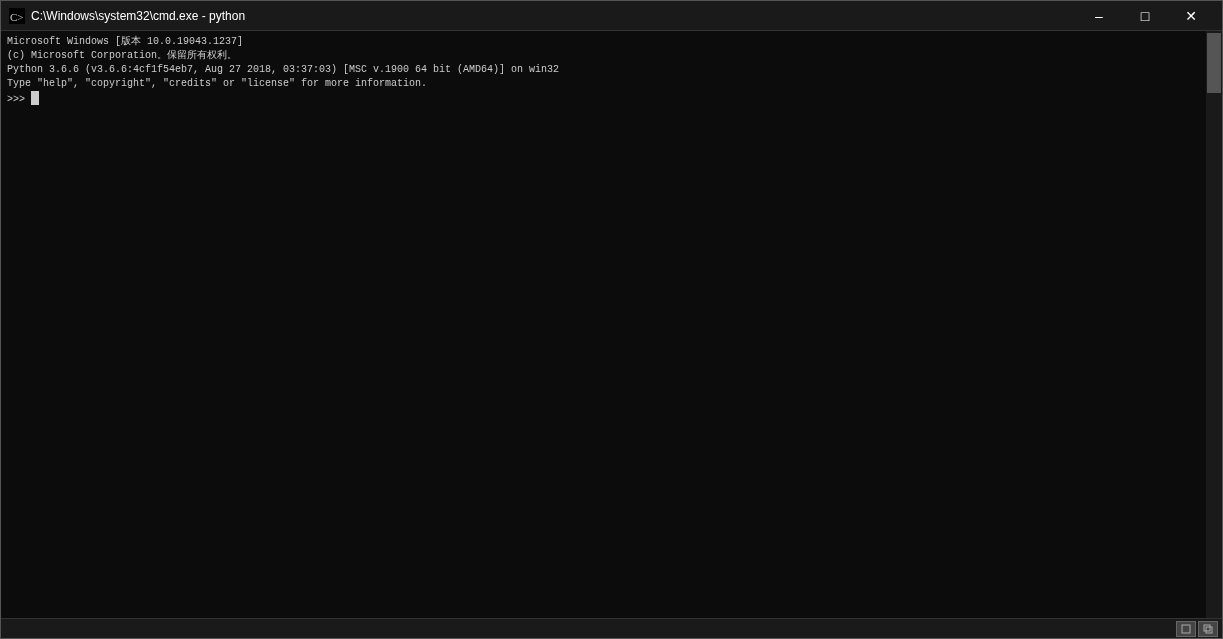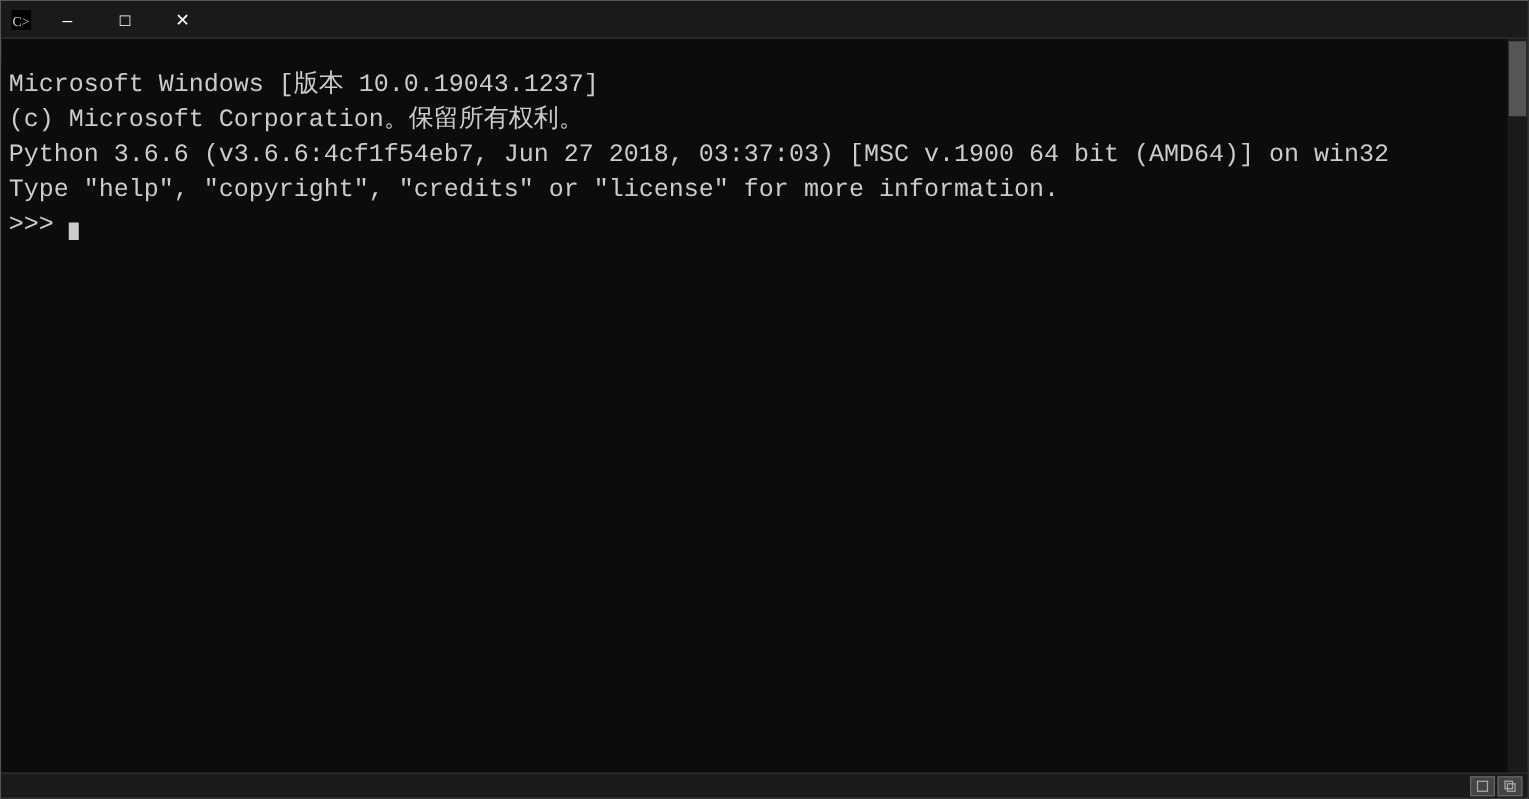--- a/index.html
+++ b/index.html
@@ -78,25 +78,24 @@
       display: flex;
       flex: 1;
       overflow: hidden;
     }
 
     .terminal-content {
       flex: 1;
       background: #0c0c0c;
       color: #cccccc;
       padding: 4px 6px;
-      font-size: 20px;
+      font-size: 10px;
       line-height: 1.4;
       font-family: 'Consolas', 'Courier New', monospace;
       overflow: hidden;
-      margin-top: 20px;
     }
 
     .terminal-line {
       white-space: pre;
       color: #cccccc;
     }
 
     .scrollbar {
       width: 16px;
       background: #1a1a1a;
@@ -157,33 +156,34 @@
 
 <div class="window">
 
   <div class="title-bar">
     <div class="title-bar-icon">
       <svg viewBox="0 0 16 16" fill="none" xmlns="http://www.w3.org/2000/svg">
         <rect width="16" height="16" fill="#000"></rect>
         <text x="1" y="13" font-size="11" fill="#cccccc" font-family="Consolas">C&gt;</text>
       </svg>
     </div>
+    <span class="title-bar-text">C:\Windows\system32\cmd.exe - python</span>
     <div class="title-bar-controls">
       <button class="title-bar-btn">‒</button>
       <button class="title-bar-btn">□</button>
       <button class="title-bar-btn close">✕</button>
     </div>
   </div>
 
   <div class="content-area">
     <div class="terminal-content" id="terminal-output">
     <div class="terminal-line">Microsoft Windows [版本 10.0.19043.1237]</div>
         <div class="terminal-line">(c) Microsoft Corporation。保留所有权利。</div>
         <div class="terminal-line"></div>
-        <div class="terminal-line">Python 3.6.6 (v3.6.6:4cf1f54eb7, Jun 27 2018, 03:37:03) [MSC v.1900 64 bit (AMD64)] on win32</div>
+        <div class="terminal-line">Python 3.6.6 (v3.6.6:4cf1f54eb7, Aug 27 2018, 03:37:03) [MSC v.1900 64 bit (AMD64)] on win32</div>
         <div class="terminal-line">Type "help", "copyright", "credits" or "license" for more information.</div>
         <div class="terminal-line">&gt;&gt;&gt; <span class="cursor"></span></div>
       </div>
     <div class="scrollbar">
       <div class="scrollbar-thumb"></div>
     </div>
   </div>
 
   <div class="bottom-bar">
     <div class="bottom-icons">

